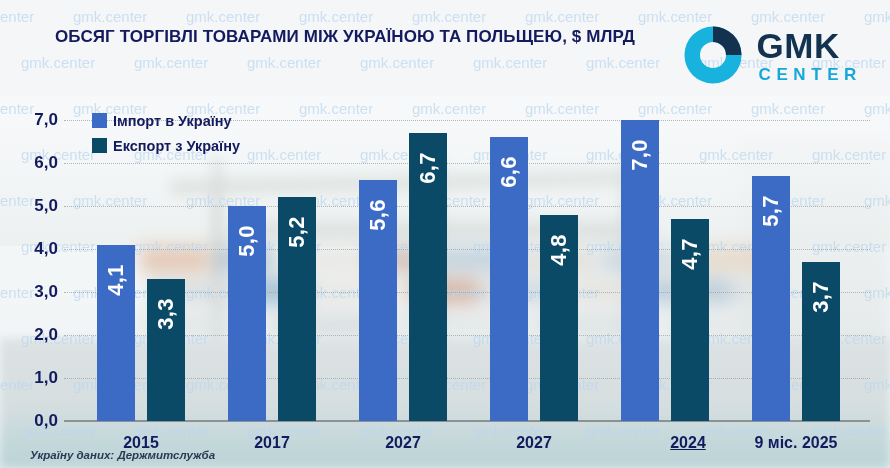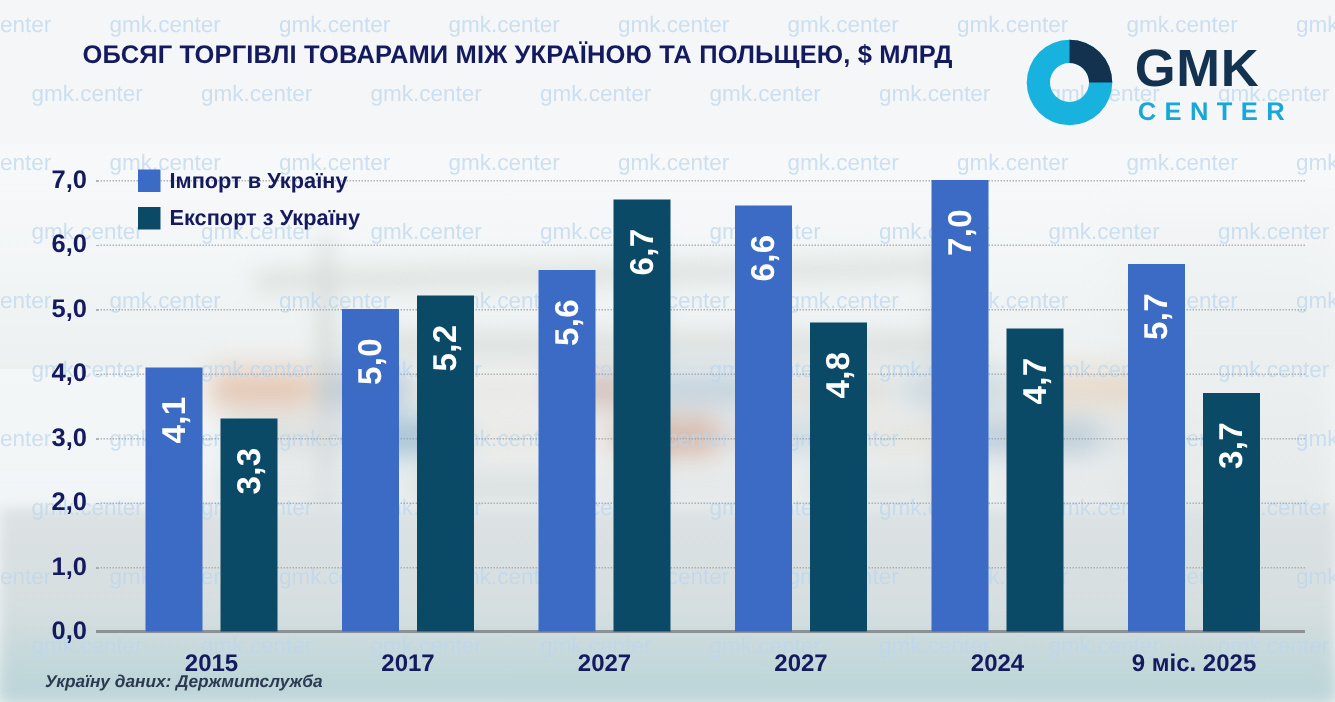--- a/index.html
+++ b/index.html
@@ -383,21 +383,21 @@
       <div class="bar" style="left: 540px; width: 38px; height: 206.4px; background: rgb(10, 74, 102);">
         <span class="bar-value" style="top: 22px;">4,8</span>
       </div>
       <div class="xlabel" style="left: 534px;">2027</div>
       <div class="bar" style="left: 621px; width: 38px; height: 301px; background: rgb(60, 107, 198);">
         <span class="bar-value" style="top: 22px;">7,0</span>
       </div>
       <div class="bar" style="left: 671px; width: 38px; height: 202.1px; background: rgb(10, 74, 102);">
         <span class="bar-value" style="top: 22px;">4,7</span>
       </div>
-      <div class="xlabel" style="left: 665px;">2024</div>
+      <div class="xlabel" style="left: 688px; text-decoration: underline;">2024</div>
       <div class="bar" style="left: 752px; width: 38px; height: 245.1px; background: rgb(60, 107, 198);">
         <span class="bar-value" style="top: 22px;">5,7</span>
       </div>
       <div class="bar" style="left: 802px; width: 38px; height: 159.1px; background: rgb(10, 74, 102);">
         <span class="bar-value" style="top: 22px;">3,7</span>
       </div>
       <div class="xlabel" style="left: 796px; text-align: right;">9 міс. 2025</div>
     </div>
 
   <div class="legend" id="legend">

